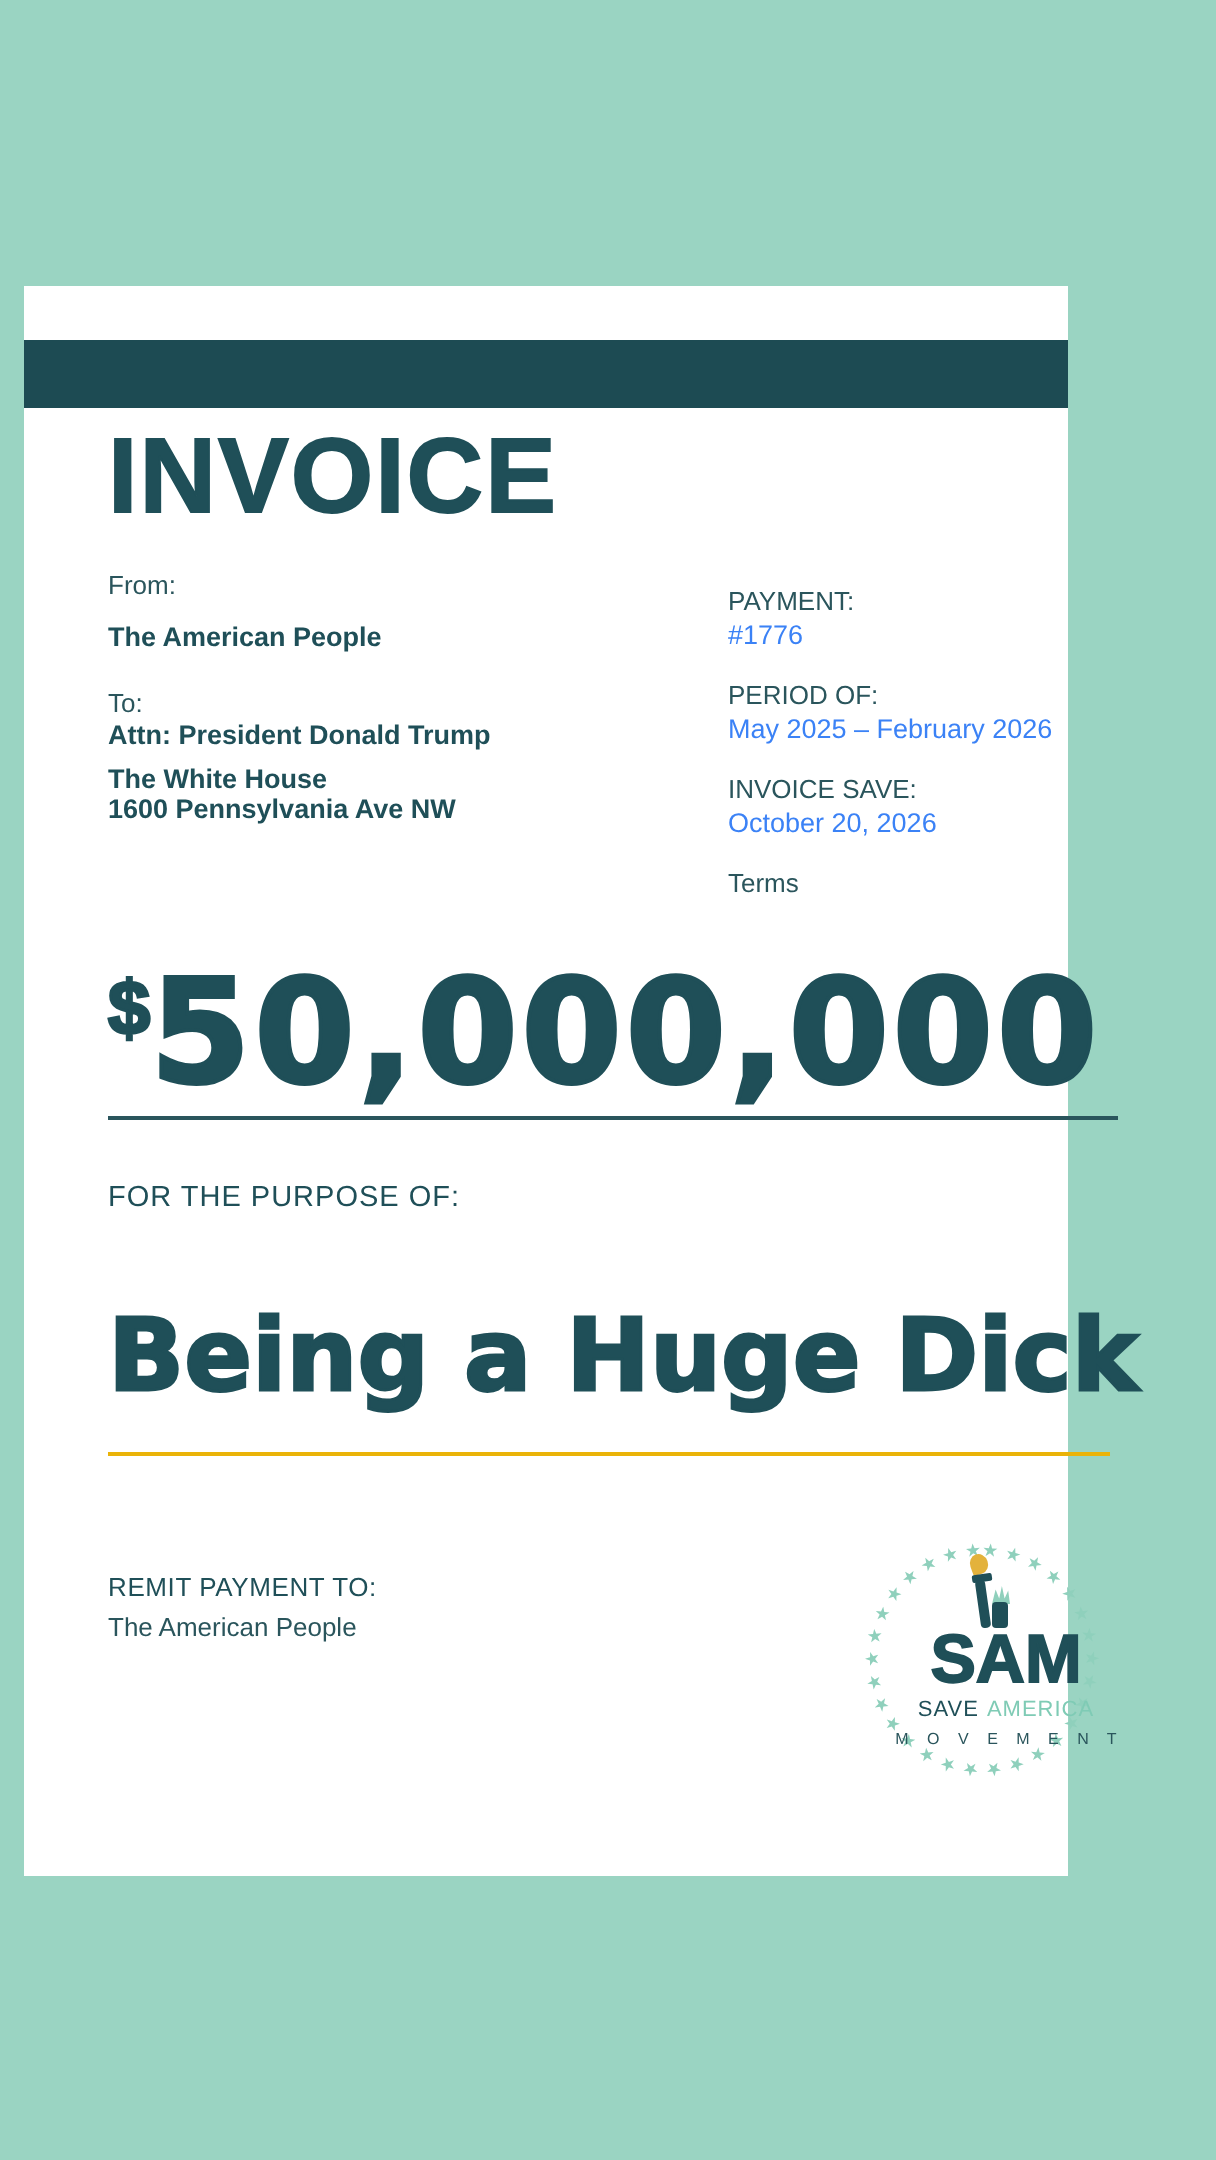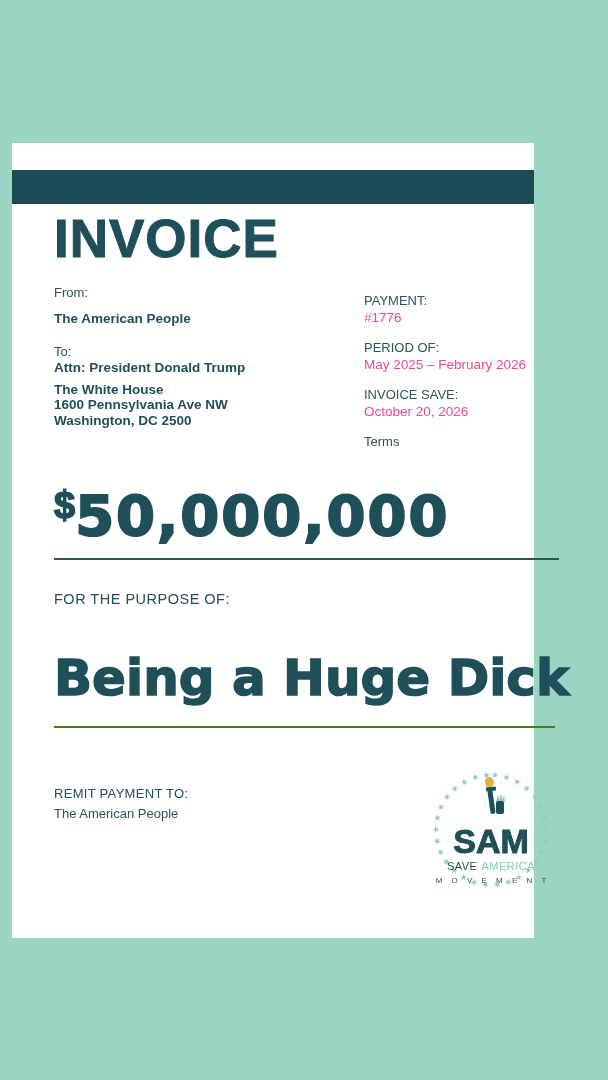--- a/index.html
+++ b/index.html
@@ -47,21 +47,21 @@
     color: #1f4f58;
   }
   .from-to { position: absolute; left: 42px; top: 142px; width: 300px; }
   .from-to .name { margin-top: 10px; }
   .from-to .to-label { margin-top: 18px; }
   .from-to .addr { margin-top: 6px; line-height: 15.5px; }
   .details { position: absolute; left: 352px; top: 150px; width: 215px; }
   .detail-group { margin-bottom: 14px; }
   .detail-group .label { line-height: 16.5px; }
   .detail-group .value {
-    font-size: 13.5px; color: #ec4899; line-height: 16.5px;
+    font-size: 13.5px; color: #3b82f6; line-height: 16.5px;
   }
   .detail-group .value.red {
     color: #ee3124; font-weight: bold;
     letter-spacing: 0.2px;
   }
   .amount {
     position: absolute;
     left: 42px; top: 333px;
     width: 505px; height: 82px;
     border-bottom: 2px solid #2a555c;
@@ -69,36 +69,36 @@
     overflow: visible;
     color: #1f4f58;
   }
   .amount .currency {
     font-size: 38px; font-weight: bold;
     margin-top: 8px;
     -webkit-text-stroke: 1.5px #1f4f58;
   }
   .amount .number {
     font-family: "DejaVu Sans", sans-serif;
-    font-size: 56px; font-weight: bold;
+    font-size: 72px; font-weight: bold;
     line-height: 80px;
     letter-spacing: 2px;
     -webkit-text-stroke: 2px #1f4f58;
   }
   .purpose-label {
     position: absolute;
     left: 42px; top: 448px;
     font-size: 14.5px; letter-spacing: 0.5px;
     color: #1f4f58;
   }
   .purpose {
     position: absolute;
     left: 42px; top: 498px;
     width: 501px; height: 85px;
-    border-bottom: 2px solid #4d7c0f;
+    border-bottom: 2px solid #eab308;
     font-family: "DejaVu Sans", sans-serif;
     font-size: 50px; font-weight: bold;
     line-height: 74px;
     color: #1f4f58;
     -webkit-text-stroke: 1.5px #1f4f58;
     white-space: nowrap;
   }
   .remit { position: absolute; left: 42px; top: 643px; }
   .remit-label {
     font-size: 13px; letter-spacing: 0.3px; color: #1f4f58;
@@ -106,25 +106,25 @@
   .remit-name {
     font-size: 13px; color: #2a555c; margin-top: 5px;
   }
   .logo {
     position: absolute;
     left: 414px; top: 622px;
     width: 130px; height: 130px;
   }
   .star-ring { position: absolute; left: 0; top: 0; width: 130px; height: 130px; }
   .logo-inner {
-    position: absolute; left: 0; top: 0;
+    position: absolute; left: 12px; top: 0;
     width: 130px; height: 130px;
     display: flex; flex-direction: column;
     align-items: center;
-    padding-top: 48px; box-sizing: border-box; justify-content: center;
+    padding-top: 48px; box-sizing: border-box;
   }
   .sam {
     font-size: 34px; font-weight: bold;
     line-height: 1;
     color: #1f4f58;
     -webkit-text-stroke: 1px #1f4f58;
     letter-spacing: 0;
   }
   .save-line { margin-top: 2px; font-size: 11px; font-weight: normal; letter-spacing: 0.5px; }
   .save-line .save { color: #1f4f58; margin-right: 4px; }
@@ -183,21 +183,20 @@
 
     <h1 class="title">INVOICE</h1>
 
     <div class="from-to">
       <div class="label">From:</div>
       <div class="strong name">The American People</div>
       <div class="label to-label">To:</div>
       <div class="strong addr" style="margin-top:0">Attn: President Donald Trump</div>
       <div class="strong addr">The White House</div>
       <div class="strong addr" style="margin-top:0">1600 Pennsylvania Ave NW</div>
-      <div class="strong addr" style="margin-top:0">Washington, DC 2500</div>
     </div>
 
     <div class="details">
       <div class="detail-group">
         <div class="label">PAYMENT:</div>
         <div class="value">#1776</div>
       </div>
       <div class="detail-group">
         <div class="label">PERIOD OF:</div>
         <div class="value">May 2025 – February 2026</div>

